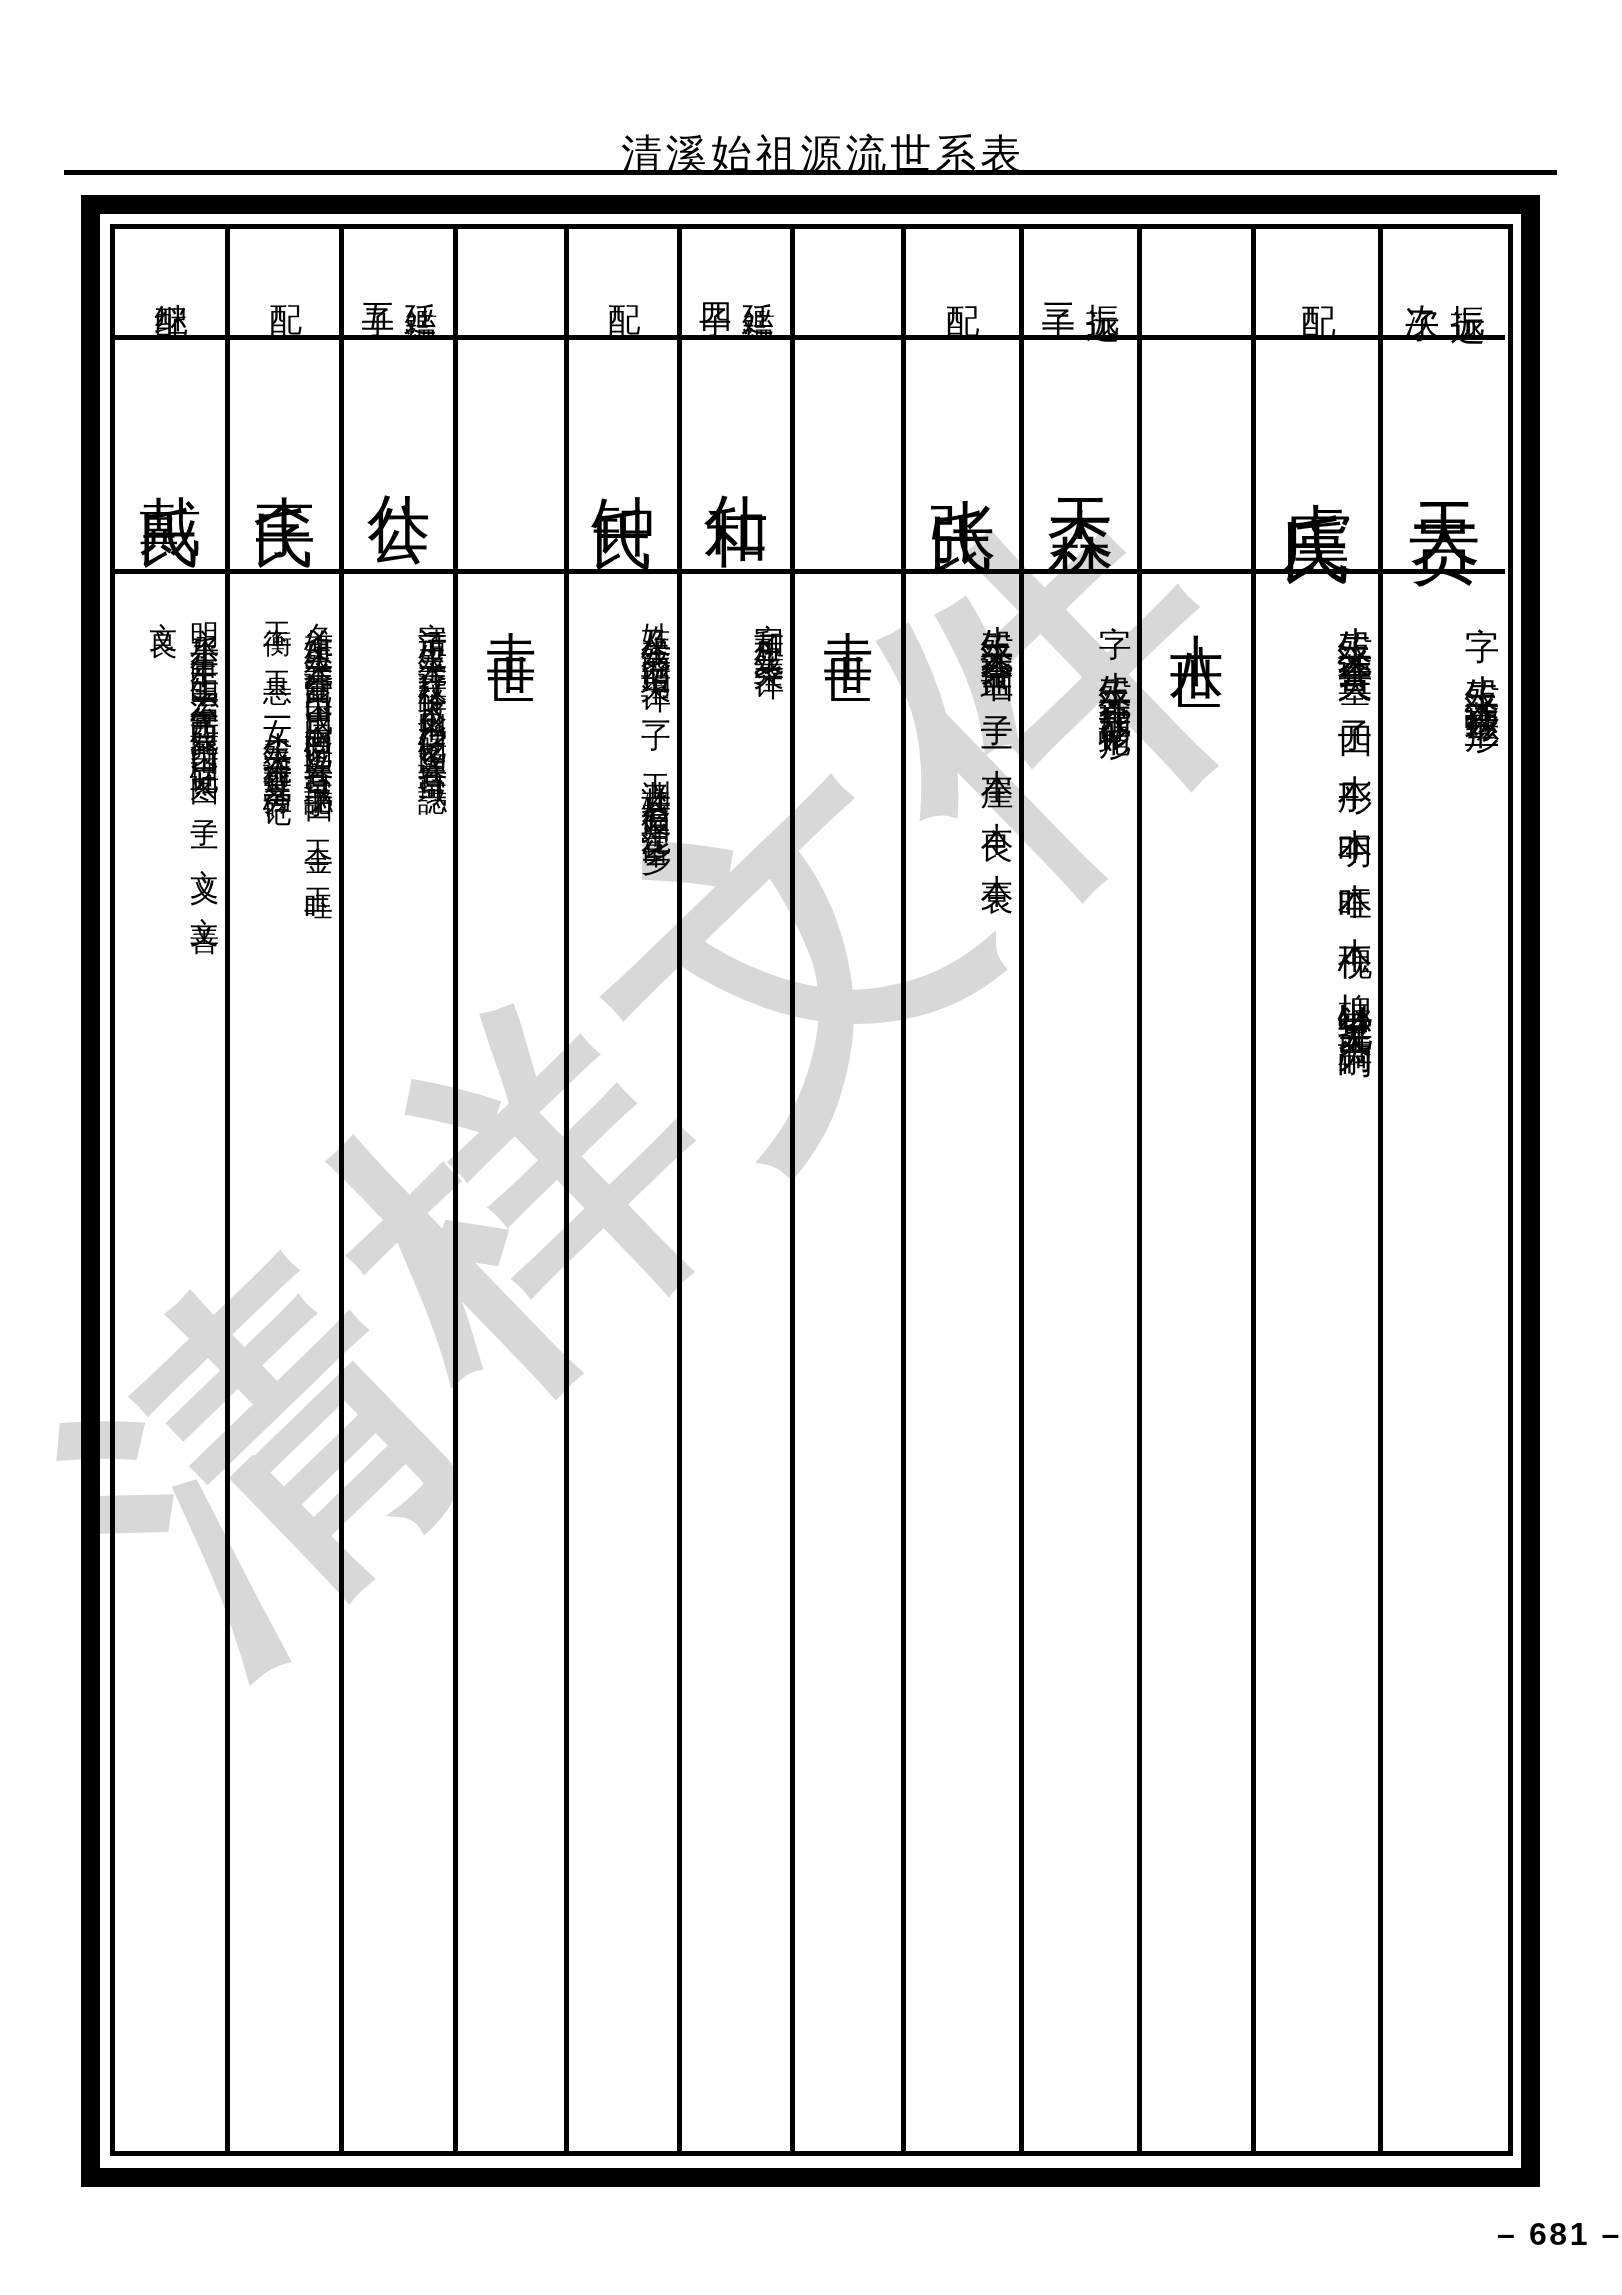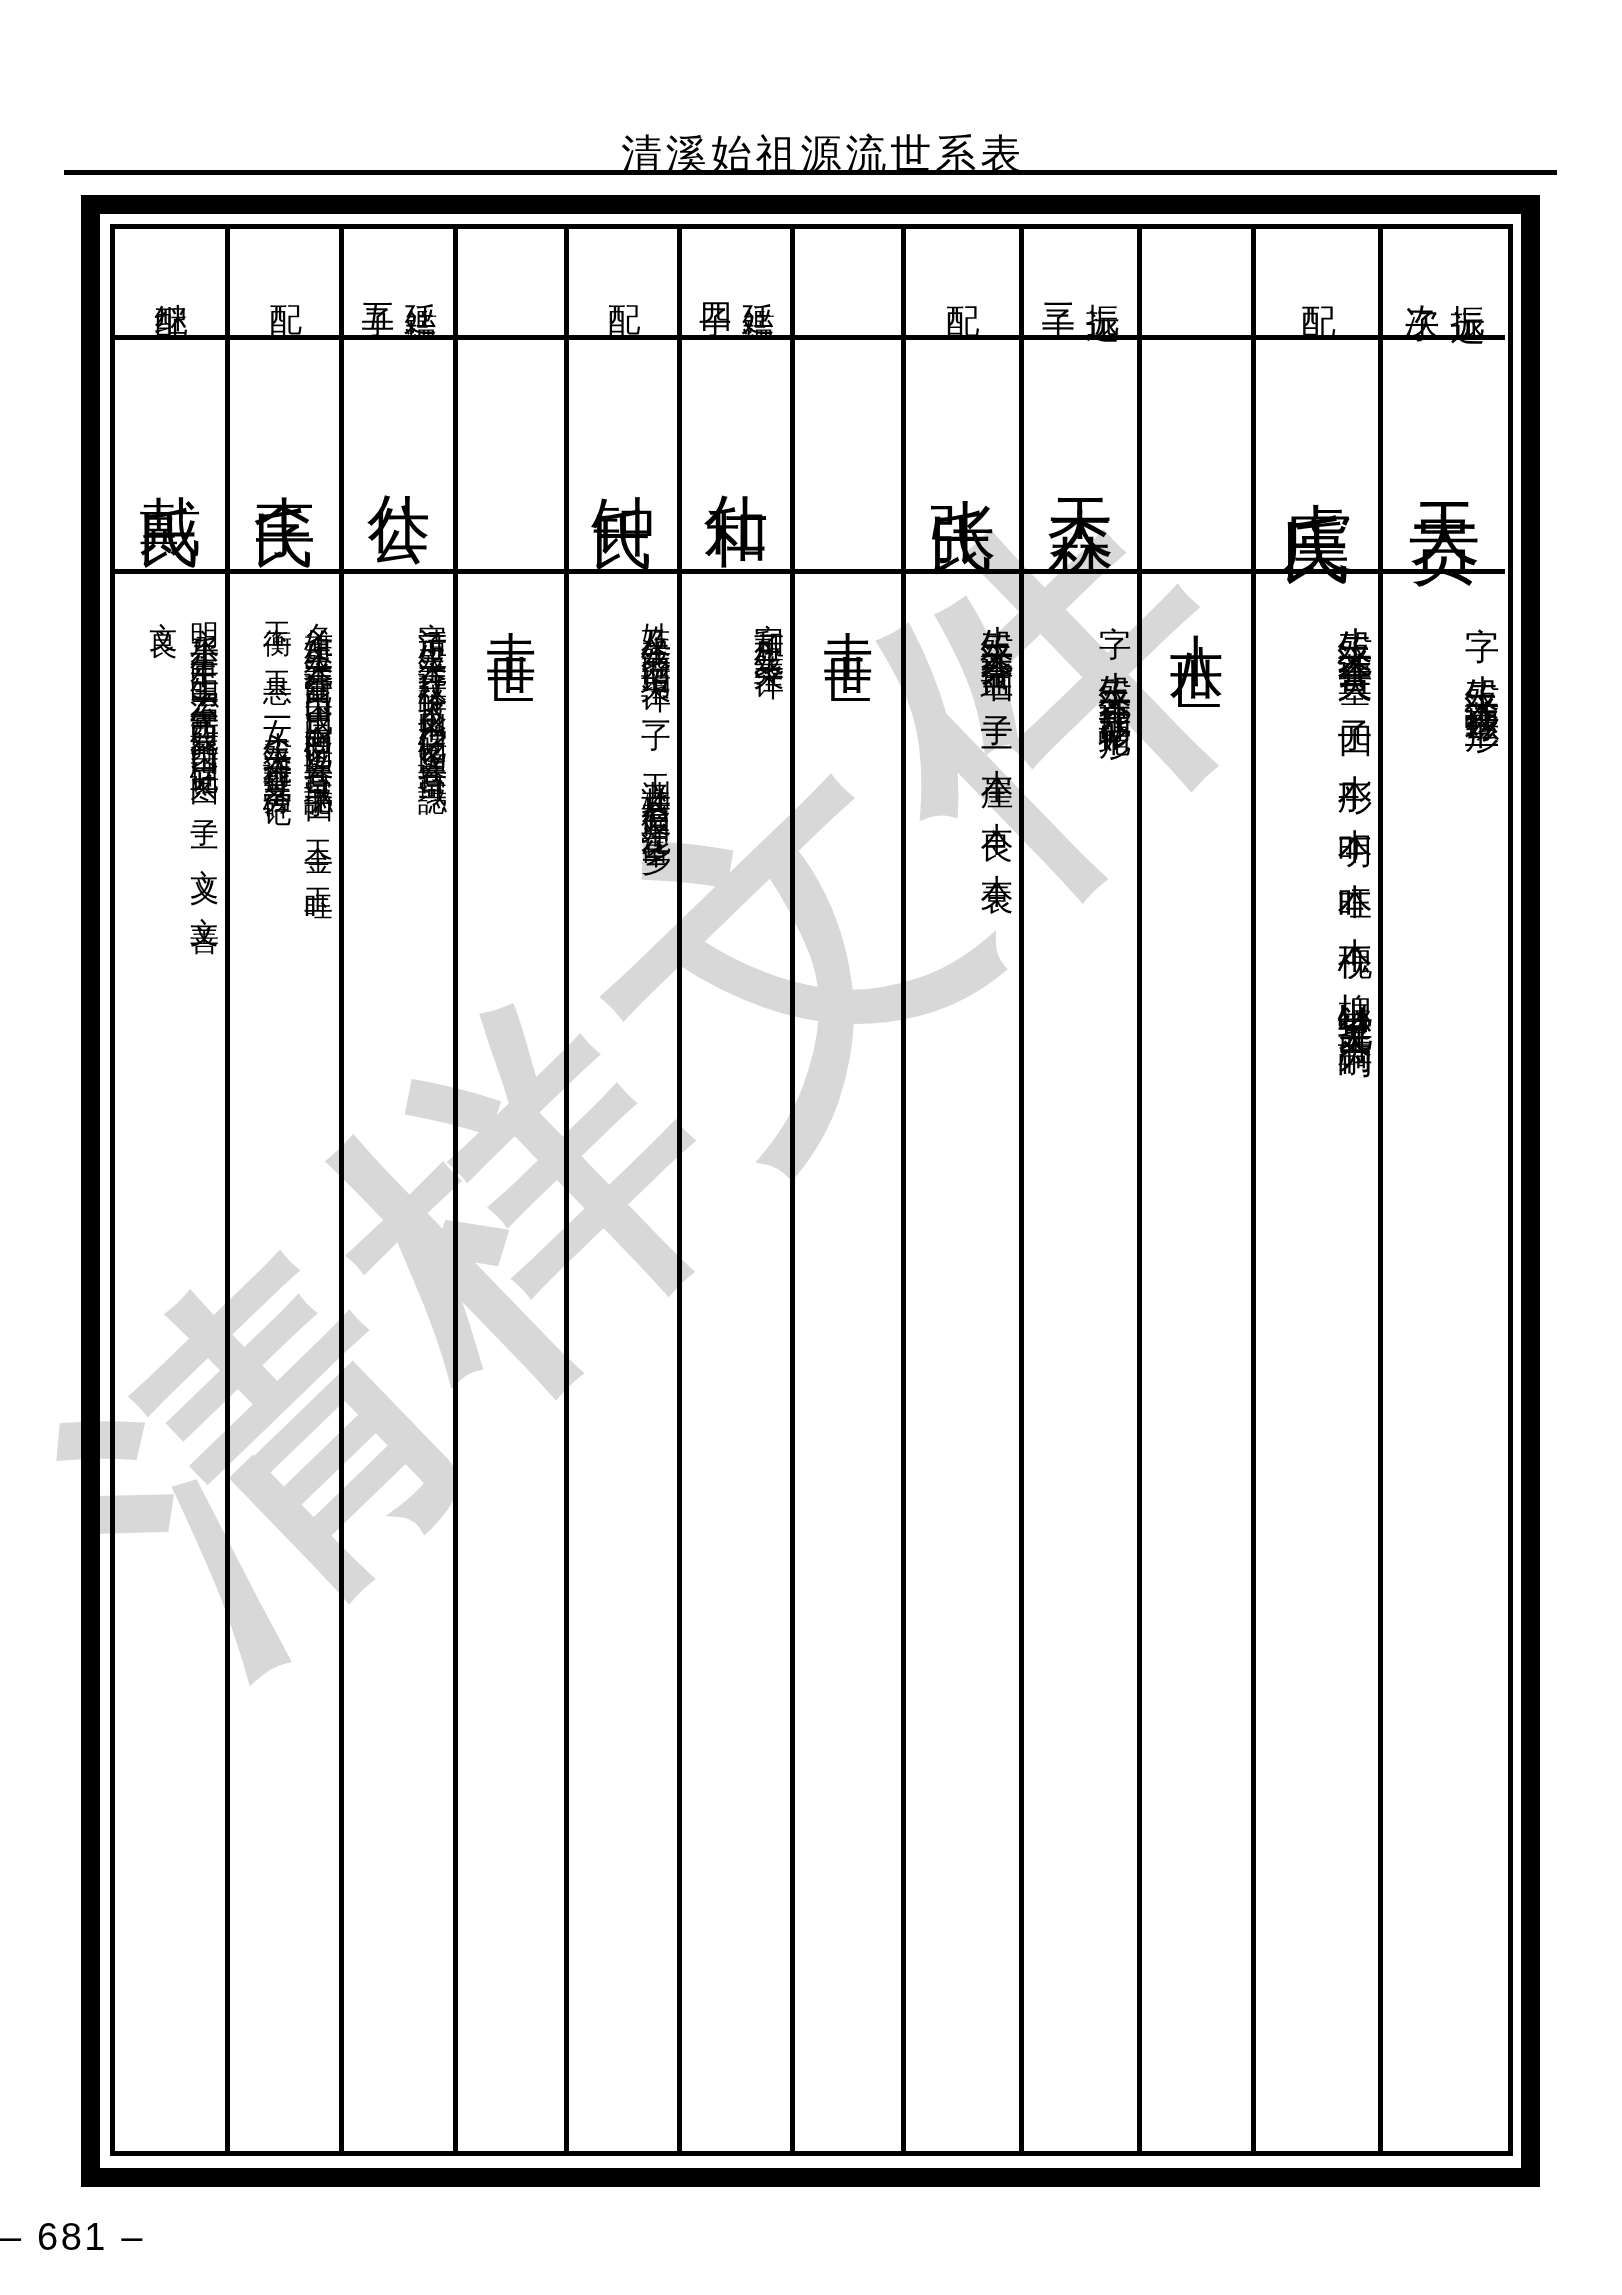--- a/index.html
+++ b/index.html
@@ -98,22 +98,23 @@
   .g3 .detail-t { font-size:33px; }
   .g4 .detail-t { font-size:35px; }
 
   
   .gen-t { font-size:50px; letter-spacing:11.8px; }
   .c10 .gen-t { font-size:54px; }
 
   
   .page-number {
     position:absolute; top:2216px; left:0; width:100%;
-    text-align:left; font-size:38px; letter-spacing:2.6px;
+    text-align:right; font-size:32px; letter-spacing:2.6px;
     font-family:"Liberation Sans","DejaVu Sans",sans-serif;
+    font-weight:bold;
   }
 </style>
 </head>
 <body>
 
 <div class="page">
 
   <div class="doc-title">清溪始祖源流世系表</div>
   <div class="title-rule"></div>
 

